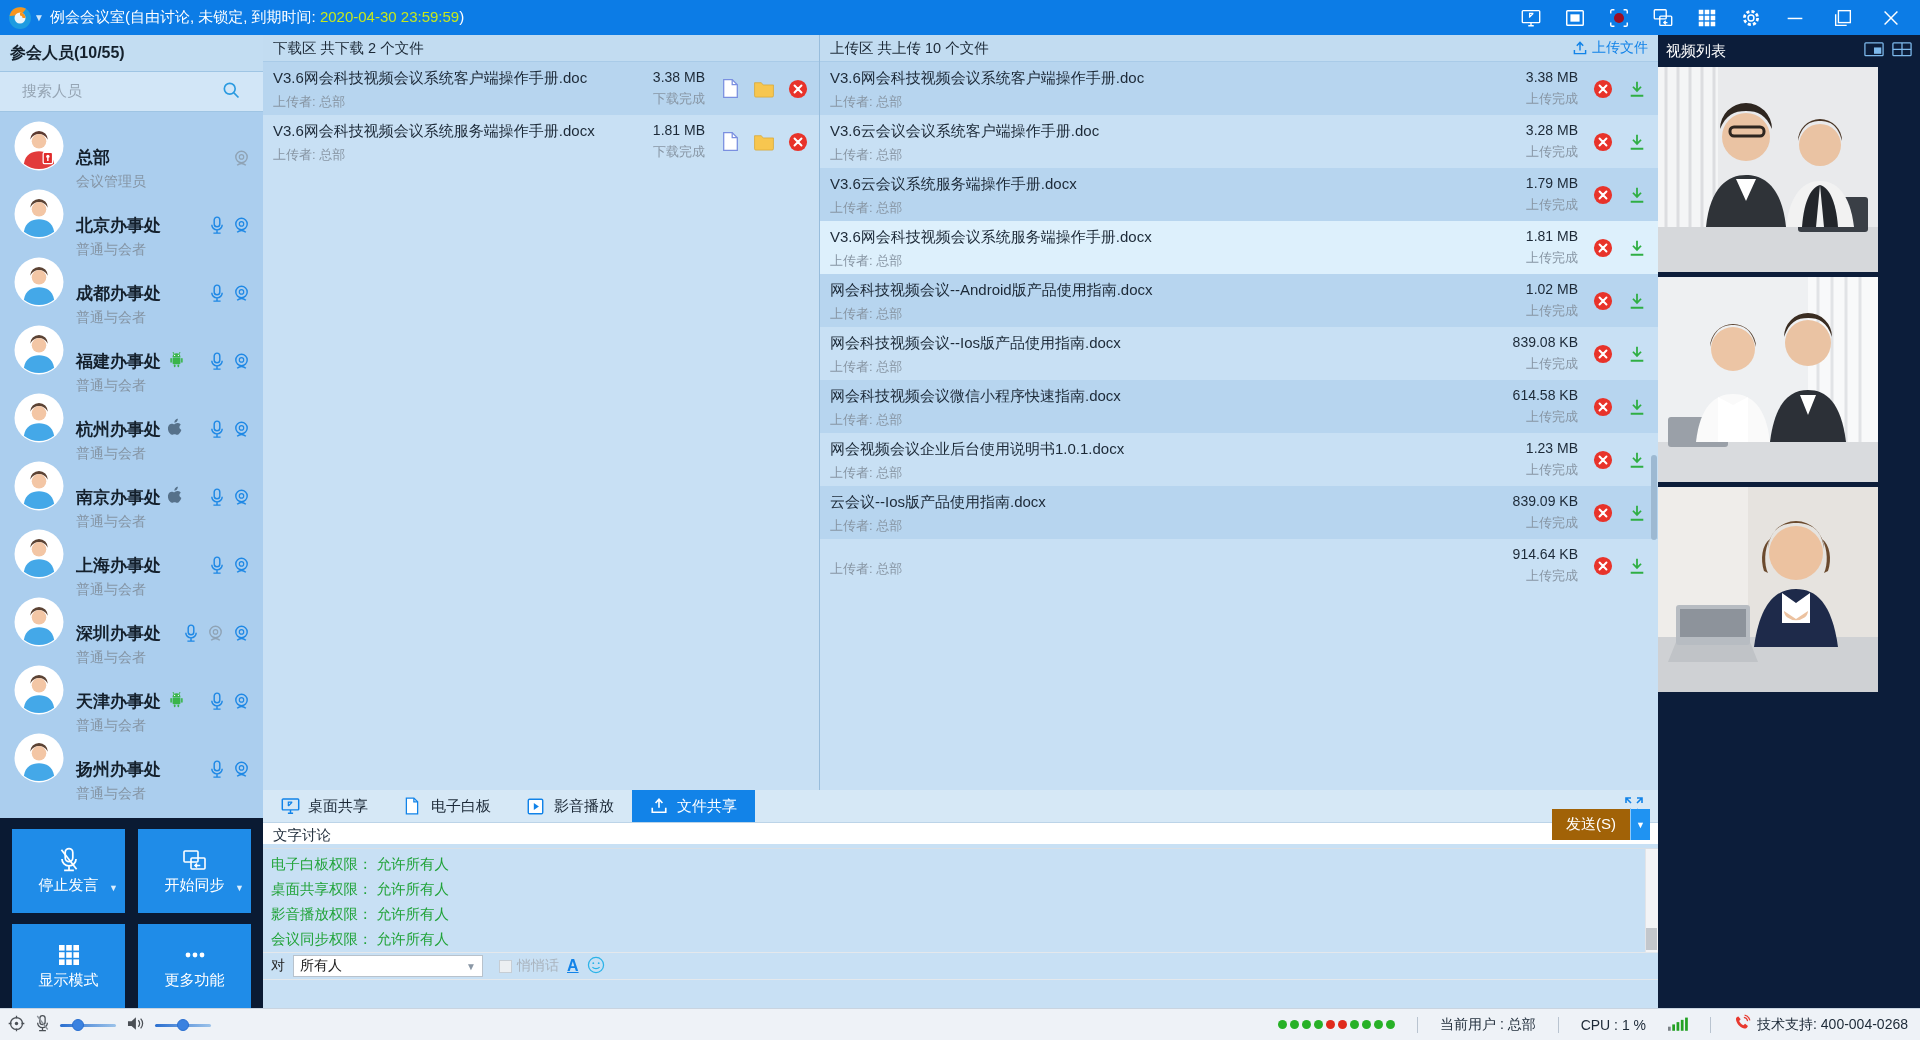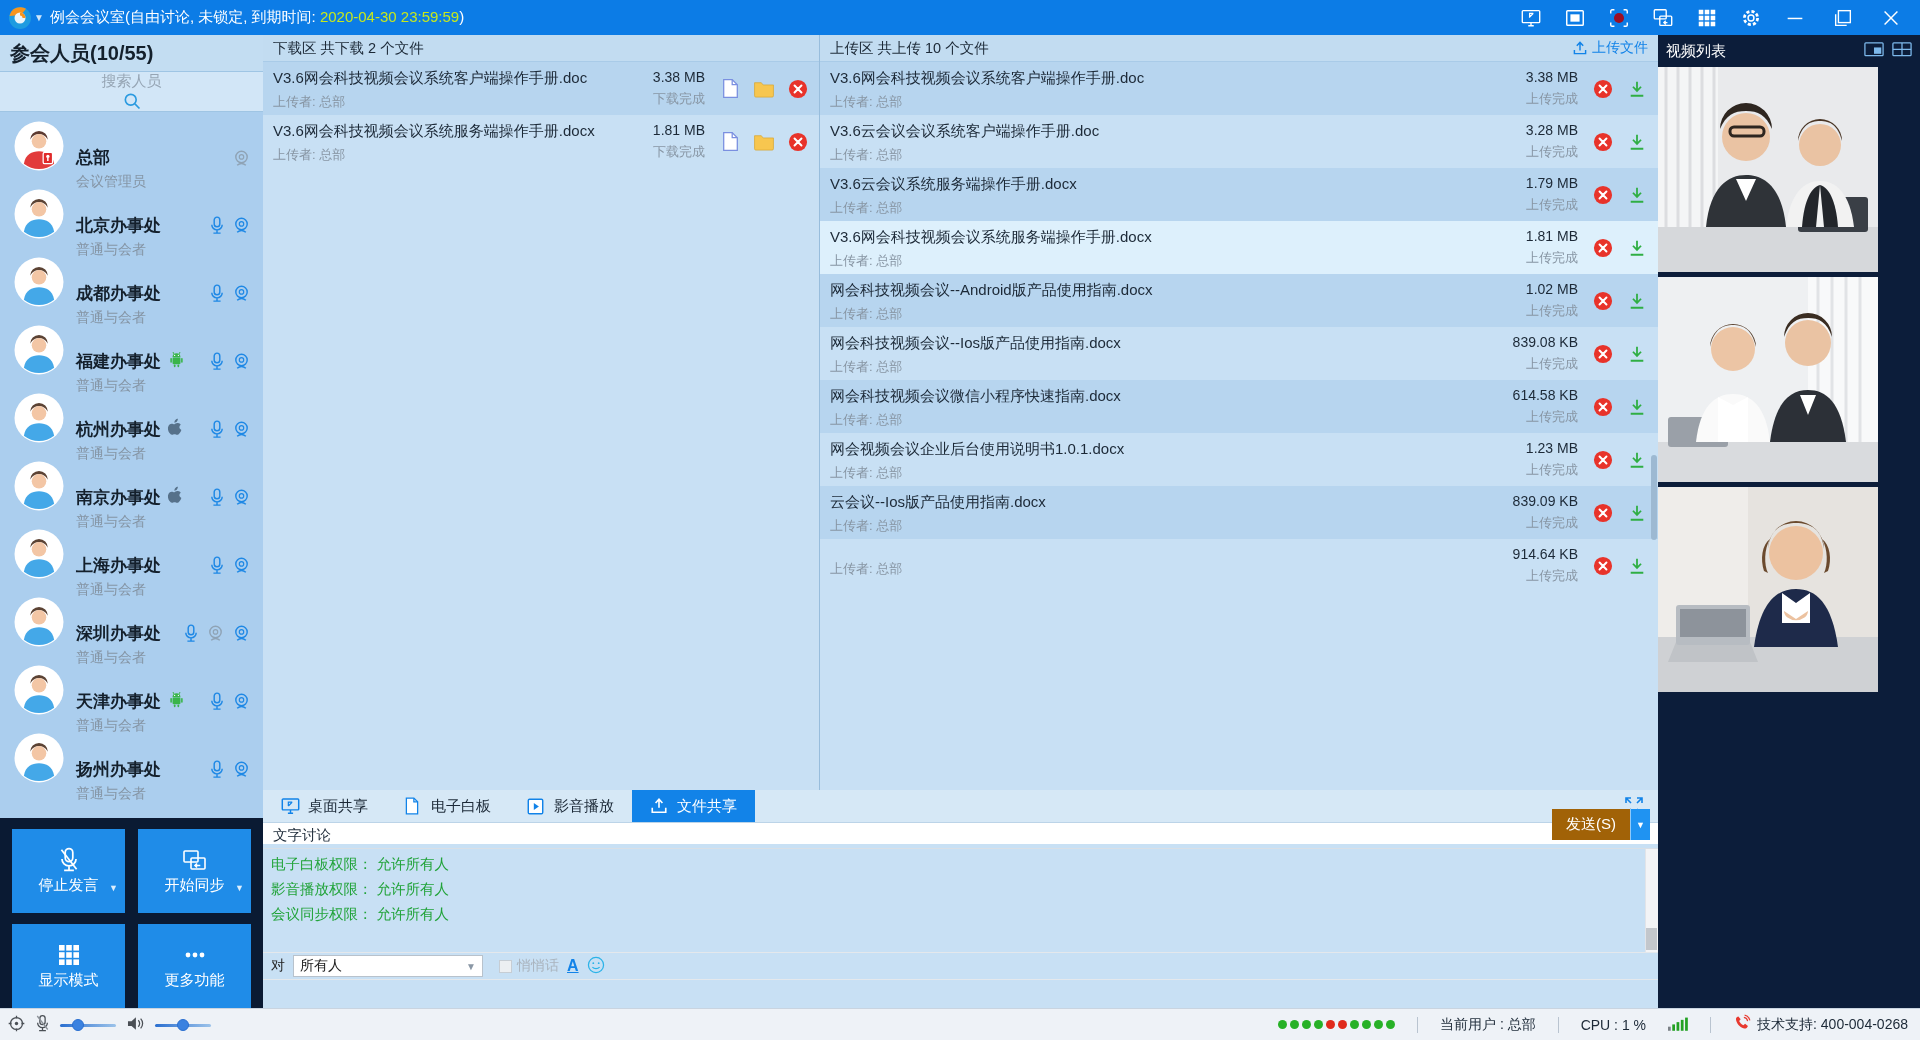--- a/index.html
+++ b/index.html
@@ -13,23 +13,23 @@
   .logo { width:24px; height:24px; margin-right:2px; }
   .title-chevron { color:#cfe6fb; font-size:10px; margin:0 6px 0 0; }
   .title-time { color:#c6e81e; }
   .tb-icons { margin-left:auto; display:flex; align-items:center; gap:22px; padding-right:14px; }
   .tb-icon { width:22px; height:22px; display:flex; align-items:center; justify-content:center; }
   .win-ctrls { display:flex; align-items:center; gap:26px; padding:0 18px 0 8px; }
 
   
   .sidebar { position:absolute; left:0; top:35px; width:263px; height:973px; background:#abceee; }
   .sb-header { height:37px; background:#c3ddf2; display:flex; align-items:center; padding-left:10px;
-    font-size:20px; font-weight:bold; color:#14202c; border-bottom:1px solid #9fc5e4; }
+    font-size:16px; font-weight:bold; color:#14202c; border-bottom:1px solid #9fc5e4; }
   .sb-search { height:40px; background:#d2e6f7; display:flex; align-items:center; padding:0 22px;
-    border-bottom:1px solid #9fc5e4;flex-direction:column; }
+    border-bottom:1px solid #9fc5e4; }
   .sb-search-input { flex:1; font-size:15px; color:#96a5b4; }
   .p-list { position:absolute; top:77px; left:0; right:0; height:741px; overflow:hidden; }
   .p-row { height:68px; display:flex; align-items:center; padding:0 12px 0 14px; }
   .p-avatar { width:50px; height:50px; flex:0 0 50px; margin-right:12px; }
   .p-info { flex:1; min-width:0;margin-top:44px; }
   .p-name-line { display:flex; align-items:center; gap:6px; }
   .p-name { font-size:17px; font-weight:bold; color:#14202c; white-space:nowrap; }
   .p-role { font-size:14px; color:#8595a5; margin-top:4px; }
   .p-icons { display:flex; align-items:center; gap:7px; align-self:flex-end; margin-bottom:8px; }
 
@@ -904,20 +904,21 @@
           </svg></span>
       </div>
 
     <div class="chat">
       <div class="chat-header">
         <span>文字讨论</span>
         <span class="chat-close">✕</span>
       </div>
       <div class="chat-msgs" id="chat-messages">
         <div class="chat-msg">电子白板权限： 允许所有人</div>
+          <div class="chat-msg">桌面共享权限： 允许所有人</div>
           <div class="chat-msg">影音播放权限： 允许所有人</div>
           <div class="chat-msg">会议同步权限： 允许所有人</div>
           <div class="chat-scroll">
             <div class="chat-thumb"></div>
           </div>
       </div>
       <div class="chat-input-row">
         <span>对</span>
         <span class="to-select">
           <span>所有人</span>

